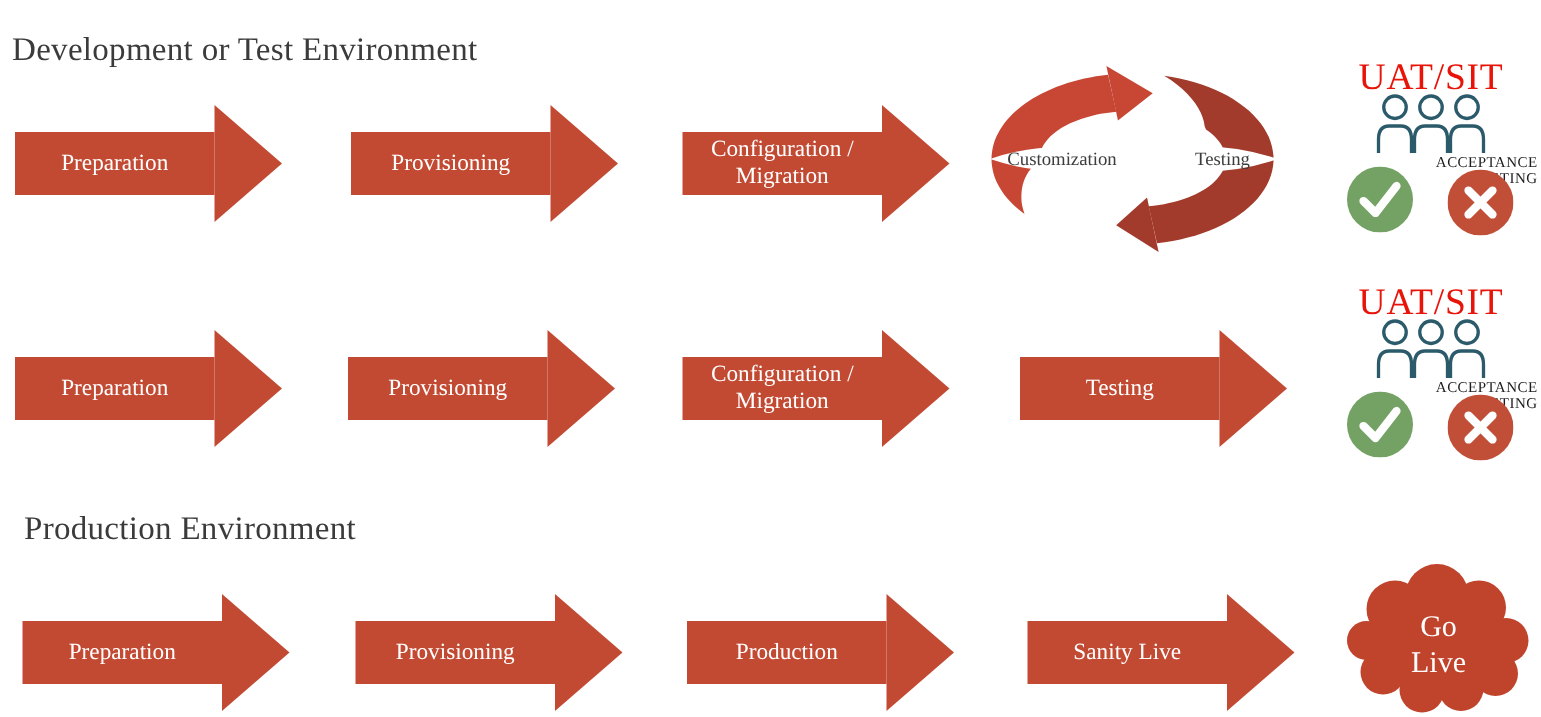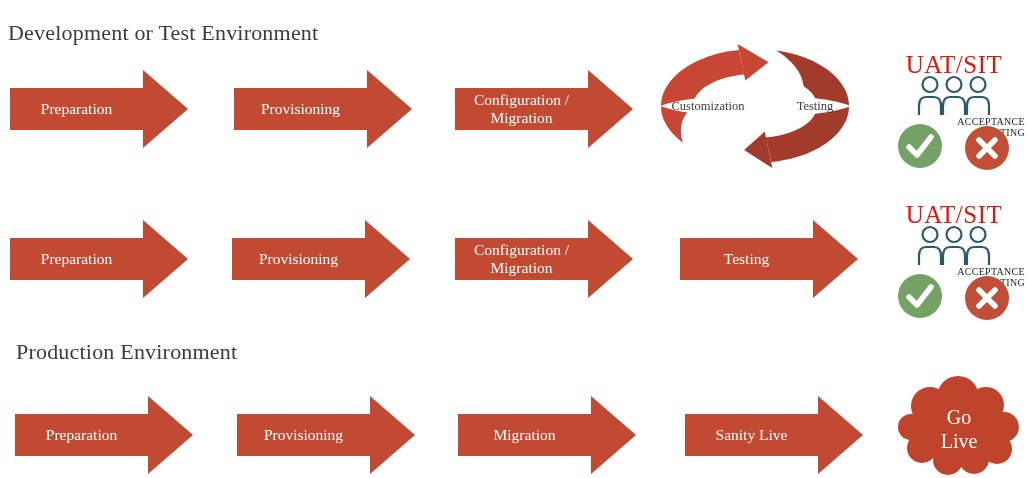--- a/index.html
+++ b/index.html
@@ -22,21 +22,21 @@
     width:0;height:0;border-top:39px solid transparent;
     border-bottom:39px solid transparent;border-left:45px solid var(--arrow_red);
   }
   
   svg.cycle{position:absolute;}
   .arc-light{fill:var(--cycle_light);}
   .arc-dark{fill:var(--cycle_dark);}
   .lens{fill:#ffffff;}
   .cycle-label{font-size:12.5px;fill:var(--label_dark);text-anchor:middle;}
   
-  .uat{position:absolute;width:142px;height:122px;margin-top:13px;}
+  .uat{position:absolute;width:142px;height:122px;}
   .uat-title{
     position:absolute;top:0;left:0;right:0;text-align:center;
     font-size:25px;color:var(--uat_red);letter-spacing:0.5px;
   }
   svg.people{position:absolute;top:24px;left:50%;transform:translateX(-50%);}
   svg.people circle, svg.people path{
     fill:#ffffff;stroke:var(--people_stroke);stroke-width:2.2;
   }
   .uat-caption{
     position:absolute;top:64px;left:0;right:0;text-align:right;
@@ -165,21 +165,21 @@
 
   <div class="flow-arrow" style="left:15px;top:396px">
     <div class="ar-body">Preparation</div>
     <div class="ar-head"></div>
   </div>
   <div class="flow-arrow" style="left:237px;top:396px">
     <div class="ar-body">Provisioning</div>
     <div class="ar-head"></div>
   </div>
   <div class="flow-arrow" style="left:458px;top:396px">
-    <div class="ar-body">Migration</div>
+    <div class="ar-body">Production</div>
     <div class="ar-head"></div>
   </div>
   <div class="flow-arrow" style="left:685px;top:396px">
     <div class="ar-body">Sanity Live</div>
     <div class="ar-head"></div>
   </div>
 
   <svg class="cloud" style="left:898px;top:372px" width="122" height="104" viewBox="0 0 122 104">
     <g class="cloud-shape">
       <circle cx="32" cy="34" r="19"></circle>

